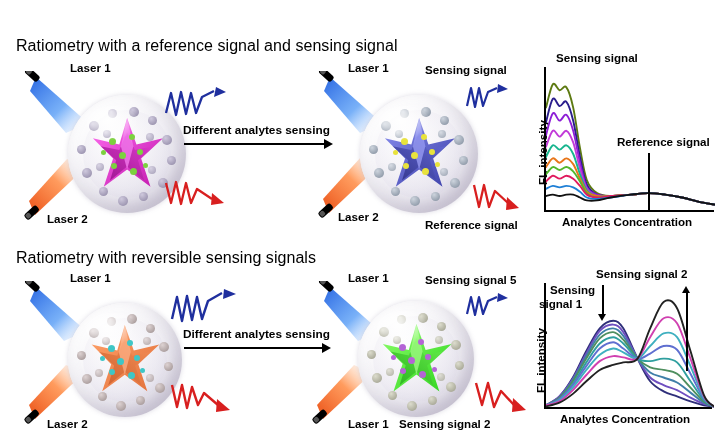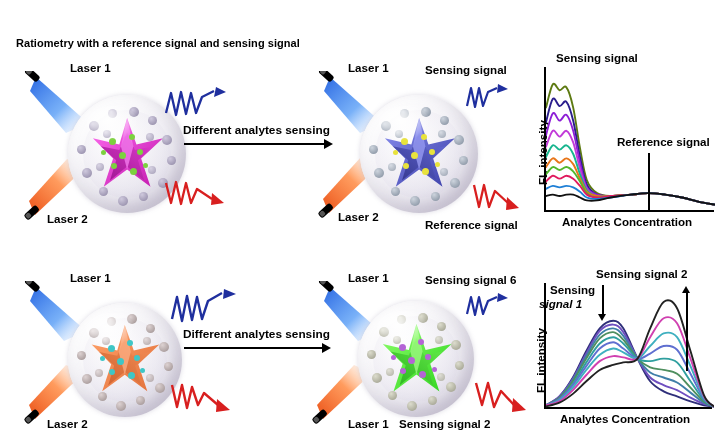--- a/index.html
+++ b/index.html
@@ -1,21 +1,21 @@
 <!DOCTYPE html>
 <html><head>
 <meta charset="utf-8">
 <style>
   html,body{margin:0;padding:0;background:#ffffff;}
   body{width:715px;height:439px;position:relative;overflow:hidden;
        font-family:"Liberation Sans",sans-serif;color:#000;}
   .fig{position:absolute;left:0;top:0;width:715px;height:439px;}
 
   .title{position:absolute;left:14px;top:5px;font-size:17.5px;font-weight:bold;letter-spacing:.1px;}
-  .subhead{position:absolute;font-size:11px;font-weight:bold;letter-spacing:.05px;}
+  .subhead{position:absolute;font-size:16px;font-weight:normal;letter-spacing:.05px;}
   .sub1{left:16px;top:37px;}
   .sub2{left:16px;top:249px;}
 
   .lbl{position:absolute;font-size:11.6px;font-weight:bold;white-space:nowrap;}
 
   .panel{position:absolute;}
 
   
   .sphere{position:absolute;border-radius:50%;
           background:radial-gradient(circle at 36% 30%, #ffffff 0%, #f7f6f9 34%, #eceaf1 60%, #dedae6 82%, #cdc8d8 100%);
@@ -49,20 +49,21 @@
   .vbar{position:absolute;width:2.2px;background:#000;}
   .vhead{position:absolute;width:0;height:0;border-left:4.5px solid transparent;
          border-right:4.5px solid transparent;}
 </style>
 </head>
 <body>
 
 <div class="fig">
 
   <div class="subhead sub1">Ratiometry with a reference signal and sensing signal</div>
+  <div class="subhead sub2">Ratiometry with reversible sensing signals</div>
 
   <div class="panel" style="left:0;top:55px;width:715px;height:185px;">
 
     <div class="panel" style="left:20px;top:0;width:180px;height:180px;">
       <div class="lbl" style="left:50px;top:6px;">Laser 1</div>
       <div class="laser">
         <svg width="90" height="75" style="position:absolute;left:2px;top:16px;">
           <defs>
             <linearGradient id="b1" x1="0" y1="0" x2="1" y2="1">
               <stop offset="0%" stop-color="#1f5fe0" stop-opacity=".95"></stop>
@@ -389,21 +390,21 @@
         <div class="dot" style="left:12%;top:62%;width:10px;height:10px;background:radial-gradient(circle at 35% 30%,#dcdccd,#9a9a88);"></div>
         <div class="dot" style="left:8%;top:42%;width:9px;height:9px;background:radial-gradient(circle at 35% 30%,#dcdccd,#9a9a88);"></div>
         <div class="dot" style="left:30%;top:30%;width:8px;height:8px;background:radial-gradient(circle at 35% 30%,#dcdccd,#9a9a88);opacity:.75;"></div>
         <div class="dot" style="left:66%;top:30%;width:8px;height:8px;background:radial-gradient(circle at 35% 30%,#dcdccd,#9a9a88);opacity:.75;"></div>
         <div class="dot" style="left:68%;top:62%;width:8px;height:8px;background:radial-gradient(circle at 35% 30%,#dcdccd,#9a9a88);opacity:.75;"></div>
         <div class="dot" style="left:24%;top:58%;width:8px;height:8px;background:radial-gradient(circle at 35% 30%,#dcdccd,#9a9a88);opacity:.75;"></div>
         <div class="gloss"></div>
       </div>
     </div>
 
-    <div class="lbl" style="left:425px;top:8px;">Sensing signal 6</div>
+    <div class="lbl" style="left:425px;top:8px;">Sensing signal 5</div>
     <svg width="60" height="34" style="position:absolute;left:463px;top:25px;">
       <path d="M4,24 L8,7 L12,25 L16,7 L20,24 L25,11 L34,7" fill="none" stroke="#1f2f9e" stroke-width="2.2" stroke-linejoin="round"></path>
       <polygon points="35,3 45,8 34,12" fill="#1f2f9e"></polygon>
     </svg>
 
     <svg width="62" height="48" style="position:absolute;left:472px;top:112px;">
       <path d="M4,6 L10,28 L16,6 L22,30 L29,14 L42,28" fill="none" stroke="#d81f1f" stroke-width="2.4" stroke-linejoin="round"></path>
       <polygon points="41,21 54,33 40,35" fill="#d81f1f"></polygon>
     </svg>
     <div class="lbl" style="left:399px;top:152px;">Sensing signal 2</div>
@@ -417,21 +418,21 @@
           <path d="M0.00,122.22C2.24,120.75 8.96,117.81 13.44,113.40C17.92,108.99 22.40,102.90 26.88,95.76C31.36,88.62 35.84,78.54 40.32,70.56C44.80,62.58 49.28,52.71 53.76,47.88C58.24,43.05 63.28,41.37 67.20,41.58C71.12,41.79 73.22,43.47 77.28,49.14C81.34,54.81 87.08,68.04 91.56,75.60C96.04,83.16 99.82,90.09 104.16,94.50C108.50,98.91 113.12,99.96 117.60,102.06C122.08,104.16 126.56,105.00 131.04,107.10C135.52,109.20 140.00,112.35 144.48,114.66C148.96,116.97 154.00,119.49 157.92,120.96C161.84,122.43 166.32,123.06 168.00,123.48" fill="none" stroke="#6f4fc0" stroke-width="1.9" stroke-linecap="round" stroke-linejoin="round"></path>
           <path d="M0.00,122.22C2.24,120.96 8.96,118.86 13.44,114.66C17.92,110.46 22.40,103.95 26.88,97.02C31.36,90.09 35.84,80.64 40.32,73.08C44.80,65.52 49.28,56.28 53.76,51.66C58.24,47.04 63.28,45.15 67.20,45.36C71.12,45.57 73.22,47.88 77.28,52.92C81.34,57.96 87.08,69.51 91.56,75.60C96.04,81.69 99.82,86.31 104.16,89.46C108.50,92.61 113.12,92.82 117.60,94.50C122.08,96.18 126.56,97.02 131.04,99.54C135.52,102.06 140.00,106.26 144.48,109.62C148.96,112.98 154.00,117.39 157.92,119.70C161.84,122.01 166.32,122.85 168.00,123.48" fill="none" stroke="#3f7fa8" stroke-width="1.9" stroke-linecap="round" stroke-linejoin="round"></path>
           <path d="M0.00,122.22C2.24,120.96 8.96,118.65 13.44,114.66C17.92,110.67 22.40,104.79 26.88,98.28C31.36,91.77 35.84,82.74 40.32,75.60C44.80,68.46 49.28,59.85 53.76,55.44C58.24,51.03 63.28,48.93 67.20,49.14C71.12,49.35 73.22,52.29 77.28,56.70C81.34,61.11 87.08,70.98 91.56,75.60C96.04,80.22 99.82,82.53 104.16,84.42C108.50,86.31 113.12,85.89 117.60,86.94C122.08,87.99 126.56,87.78 131.04,90.72C135.52,93.66 140.00,99.96 144.48,104.58C148.96,109.20 154.00,115.29 157.92,118.44C161.84,121.59 166.32,122.64 168.00,123.48" fill="none" stroke="#4f8f5f" stroke-width="1.9" stroke-linecap="round" stroke-linejoin="round"></path>
           <path d="M0.00,122.22C2.24,121.17 8.96,119.49 13.44,115.92C17.92,112.35 22.40,106.89 26.88,100.80C31.36,94.71 35.84,86.10 40.32,79.38C44.80,72.66 49.28,64.68 53.76,60.48C58.24,56.28 63.28,54.18 67.20,54.18C71.12,54.18 73.22,56.91 77.28,60.48C81.34,64.05 87.08,72.66 91.56,75.60C96.04,78.54 99.82,78.12 104.16,78.12C108.50,78.12 113.12,75.39 117.60,75.60C122.08,75.81 126.56,75.60 131.04,79.38C135.52,83.16 140.00,91.98 144.48,98.28C148.96,104.58 154.00,112.98 157.92,117.18C161.84,121.38 166.32,122.43 168.00,123.48" fill="none" stroke="#2f9f9f" stroke-width="1.9" stroke-linecap="round" stroke-linejoin="round"></path>
           <path d="M0.00,122.22C2.24,121.17 8.96,119.28 13.44,115.92C17.92,112.56 22.40,107.52 26.88,102.06C31.36,96.60 35.84,89.25 40.32,83.16C44.80,77.07 49.28,69.51 53.76,65.52C58.24,61.53 63.28,59.22 67.20,59.22C71.12,59.22 73.22,62.79 77.28,65.52C81.34,68.25 87.08,74.76 91.56,75.60C96.04,76.44 99.82,72.66 104.16,70.56C108.50,68.46 113.12,63.63 117.60,63.00C122.08,62.37 126.56,62.16 131.04,66.78C135.52,71.40 140.00,82.53 144.48,90.72C148.96,98.91 154.00,110.46 157.92,115.92C161.84,121.38 166.32,122.22 168.00,123.48" fill="none" stroke="#5f6fd0" stroke-width="1.9" stroke-linecap="round" stroke-linejoin="round"></path>
           <path d="M0.00,122.22C2.24,121.38 8.96,120.12 13.44,117.18C17.92,114.24 22.40,109.62 26.88,104.58C31.36,99.54 35.84,92.40 40.32,86.94C44.80,81.48 49.28,75.39 53.76,71.82C58.24,68.25 63.28,65.94 67.20,65.52C71.12,65.10 73.22,67.62 77.28,69.30C81.34,70.98 87.08,76.65 91.56,75.60C96.04,74.55 99.82,67.20 104.16,63.00C108.50,58.80 113.12,51.87 117.60,50.40C122.08,48.93 126.56,48.72 131.04,54.18C135.52,59.64 140.00,73.08 144.48,83.16C148.96,93.24 154.00,107.94 157.92,114.66C161.84,121.38 166.32,122.01 168.00,123.48" fill="none" stroke="#3fb0c0" stroke-width="1.9" stroke-linecap="round" stroke-linejoin="round"></path>
           <path d="M0.00,122.22C2.24,121.59 8.96,120.96 13.44,118.44C17.92,115.92 22.40,111.51 26.88,107.10C31.36,102.69 35.84,96.81 40.32,91.98C44.80,87.15 49.28,81.27 53.76,78.12C58.24,74.97 63.28,73.71 67.20,73.08C71.12,72.45 73.22,73.92 77.28,74.34C81.34,74.76 87.08,78.96 91.56,75.60C96.04,72.24 99.82,60.90 104.16,54.18C108.50,47.46 113.12,37.59 117.60,35.28C122.08,32.97 126.56,33.60 131.04,40.32C135.52,47.04 140.00,63.42 144.48,75.60C148.96,87.78 154.00,105.42 157.92,113.40C161.84,121.38 166.32,121.80 168.00,123.48" fill="none" stroke="#d040b0" stroke-width="1.9" stroke-linecap="round" stroke-linejoin="round"></path>
           <path d="M0.00,123.48C2.24,122.85 8.96,121.80 13.44,119.70C17.92,117.60 22.40,114.45 26.88,110.88C31.36,107.31 35.84,102.27 40.32,98.28C44.80,94.29 49.28,89.67 53.76,86.94C58.24,84.21 63.28,83.16 67.20,81.90C71.12,80.64 73.22,80.43 77.28,79.38C81.34,78.33 87.08,81.27 91.56,75.60C96.04,69.93 99.82,54.81 104.16,45.36C108.50,35.91 113.12,22.26 117.60,18.90C122.08,15.54 126.56,17.01 131.04,25.20C135.52,33.39 140.00,53.55 144.48,68.04C148.96,82.53 154.00,102.90 157.92,112.14C161.84,121.38 166.32,121.59 168.00,123.48" fill="none" stroke="#222222" stroke-width="1.9" stroke-linecap="round" stroke-linejoin="round"></path>
         </svg>
       <div class="lbl" style="left:30px;top:18px;">Sensing</div>
-      <div class="lbl" style="left:19px;top:32px;font-style:italic;">signal 1</div>
+      <div class="lbl" style="left:19px;top:32px;">signal 1</div>
       <div class="lbl" style="left:76px;top:2px;">Sensing signal 2</div>
       <div class="vbar" style="left:82px;top:20px;height:30px;"></div>
       <div class="vhead" style="left:78px;top:49px;border-top:7px solid #000;"></div>
       <div class="vbar" style="left:166px;top:28px;height:78px;"></div>
       <div class="vhead" style="left:162px;top:21px;border-bottom:7px solid #000;"></div>
       <div class="xlab" style="left:40px;top:147px;">Analytes Concentration</div>
     </div>
   </div>
 </div>
 

